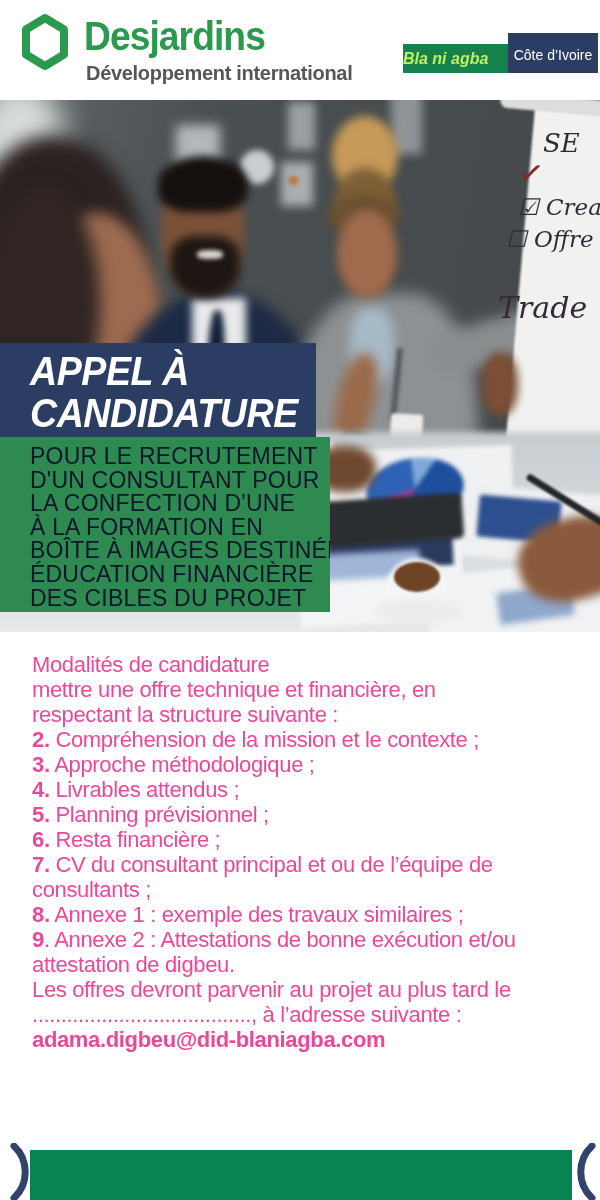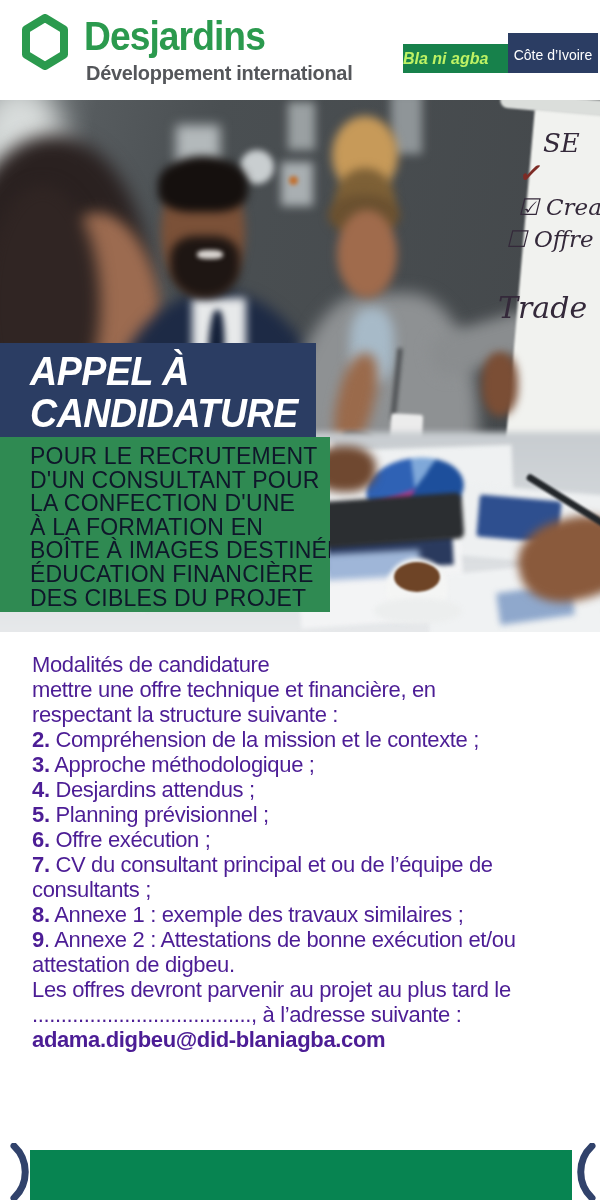--- a/index.html
+++ b/index.html
@@ -90,21 +90,21 @@
   .pen{left:520px;top:398px;width:96px;height:7px;background:#23272b;border-radius:3px;filter:blur(1px);transform:rotate(32deg);}
   
   .title-box{position:absolute;left:0;top:243px;width:316px;height:94px;background:#2b3d63;
              box-sizing:border-box;padding:7px 0 0 30px;}
   .title-line{color:#fff;font-size:40px;line-height:42px;font-weight:bold;font-style:italic;
              white-space:nowrap;transform:scaleX(.94);transform-origin:left;letter-spacing:-.5px;}
   .subtitle-box{position:absolute;left:0;top:337px;width:330px;height:175px;background:#2f8a52;
              box-sizing:border-box;padding:8px 0 0 30px;overflow:hidden;}
   .sl{color:#0f172a;font-size:23px;line-height:23.6px;letter-spacing:.2px;white-space:nowrap;}
   
-  .body-text{position:absolute;left:32px;top:652px;width:566px;color:#4c1d95;}
+  .body-text{position:absolute;left:32px;top:652px;width:566px;color:#ec4899;}
   .bl{font-size:22px;line-height:25px;letter-spacing:-.35px;white-space:nowrap;}
   .bl .b{font-weight:bold;}
   
   .foot-band{position:absolute;left:30px;top:1150px;width:542px;height:50px;background:#078451;}
   .arc{position:absolute;top:1143px;}
   .arc-l{left:9px;}
   .arc-r{left:575px;}
 </style>
 </head>
 <body>
@@ -201,23 +201,23 @@
         <div class="sl">DES CIBLES DU PROJET</div>
       </div>
   </div>
 
   <div class="body-text">
       <div class="bl"><span>Modalités de candidature</span></div>
       <div class="bl"><span>mettre une offre technique et financière, en</span></div>
       <div class="bl"><span>respectant la structure suivante :</span></div>
       <div class="bl"><span class="b">2.</span><span> Compréhension de la mission et le contexte ;</span></div>
       <div class="bl"><span class="b">3.</span><span> Approche méthodologique ;</span></div>
-      <div class="bl"><span class="b">4.</span><span> Desjardins attendus ;</span></div>
+      <div class="bl"><span class="b">4.</span><span> Livrables attendus ;</span></div>
       <div class="bl"><span class="b">5.</span><span> Planning prévisionnel ;</span></div>
-      <div class="bl"><span class="b">6.</span><span> Offre exécution ;</span></div>
+      <div class="bl"><span class="b">6.</span><span> Resta financière ;</span></div>
       <div class="bl"><span class="b">7.</span><span> CV du consultant principal et ou de l’équipe de</span></div>
       <div class="bl"><span>consultants ;</span></div>
       <div class="bl"><span class="b">8.</span><span> Annexe 1 : exemple des travaux similaires ;</span></div>
       <div class="bl"><span class="b">9</span><span>. Annexe 2 : Attestations de bonne exécution et/ou</span></div>
       <div class="bl"><span>attestation de digbeu.</span></div>
       <div class="bl"><span>Les offres devront parvenir au projet au plus tard le</span></div>
       <div class="bl"><span>......................................, à l’adresse suivante :</span></div>
       <div class="bl"><span class="b">adama.digbeu@did-blaniagba.com</span></div>
     </div>
 

